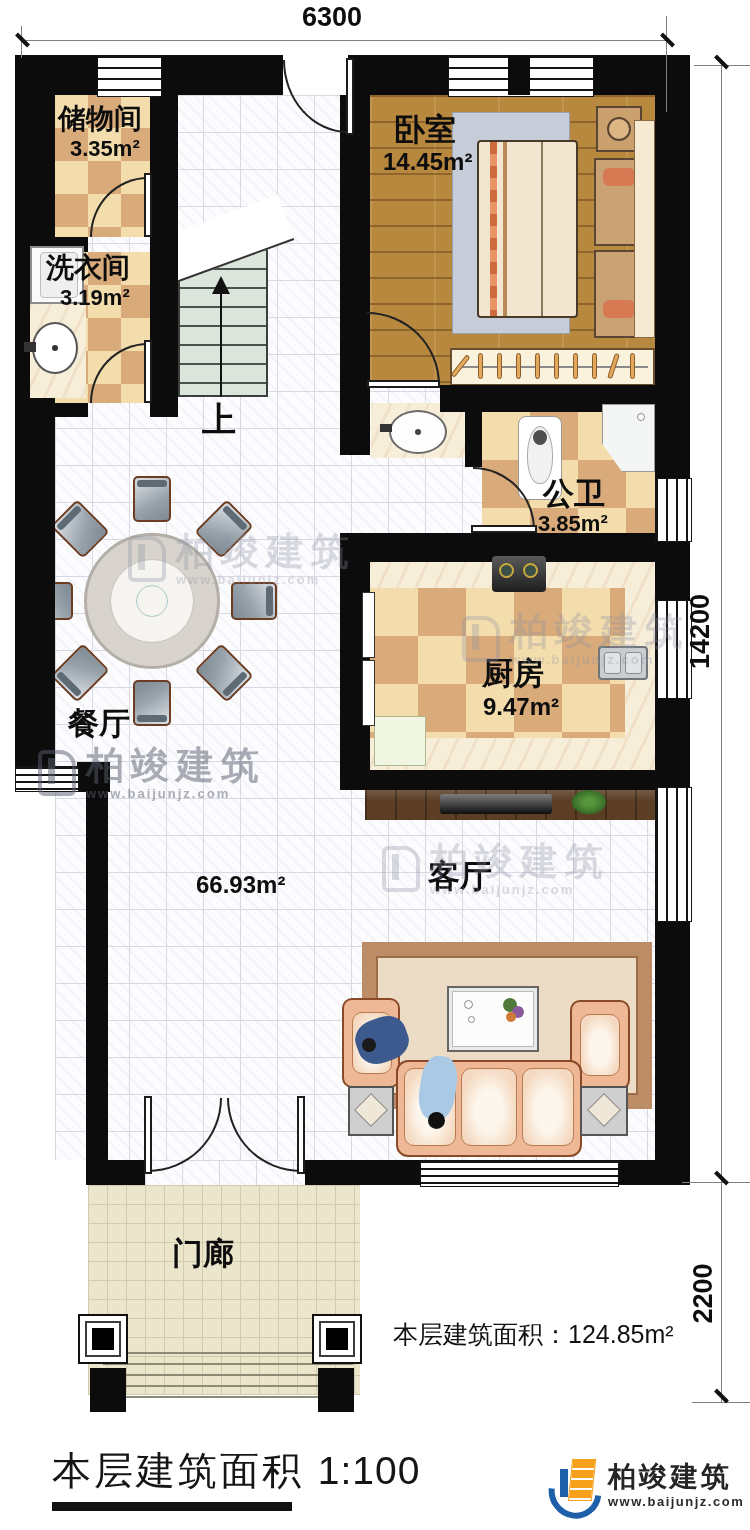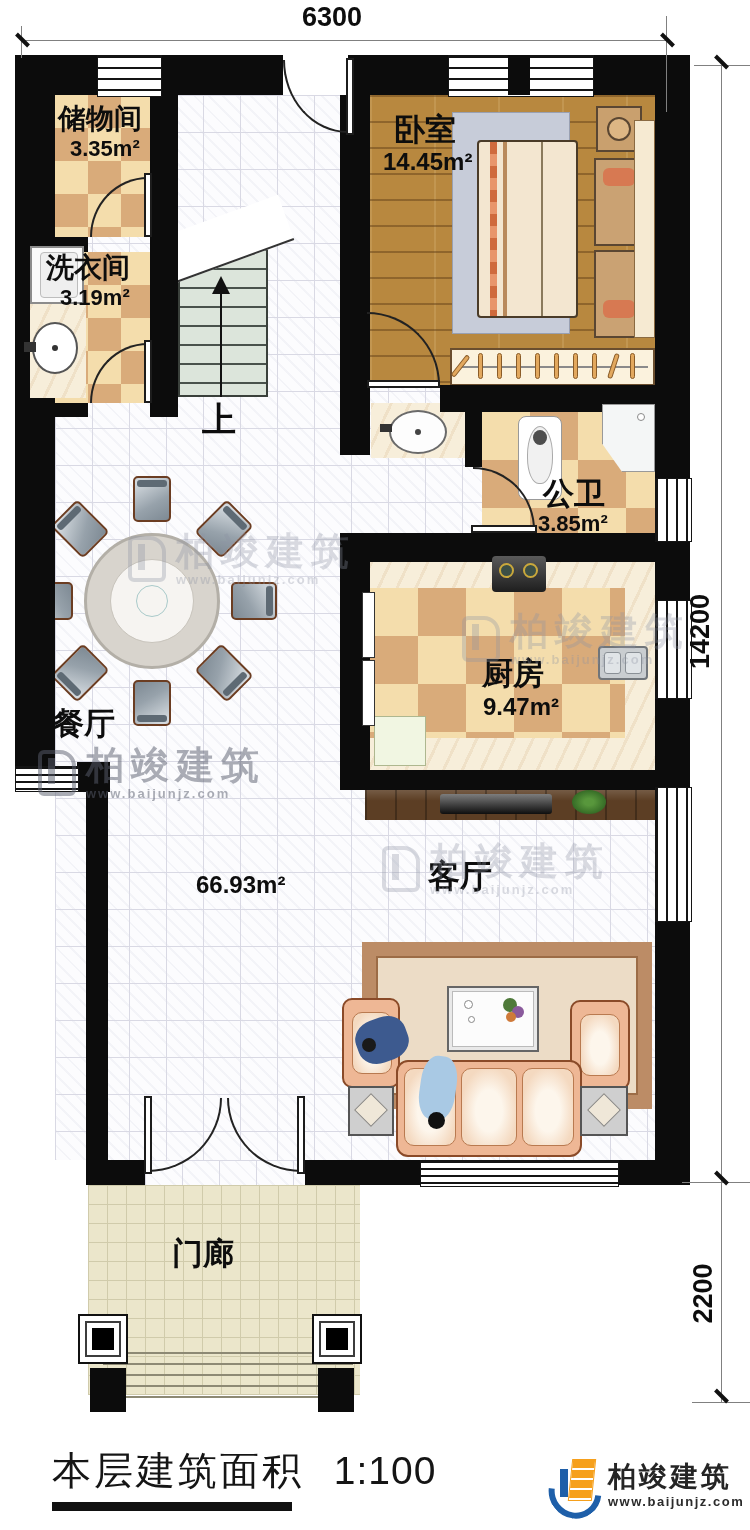--- a/index.html
+++ b/index.html
@@ -245,21 +245,21 @@
   <div class="rlabel" style="left:58px;top:104px;font-size:28px;">储物间</div>
   <div class="rlabel" style="left:70px;top:137px;font-size:22px;">3.35m²</div>
   <div class="rlabel" style="left:46px;top:253px;font-size:28px;">洗衣间</div>
   <div class="rlabel" style="left:60px;top:286px;font-size:22px;">3.19m²</div>
   <div class="rlabel" style="left:394px;top:114px;font-size:31px;">卧室</div>
   <div class="rlabel" style="left:383px;top:149px;font-size:24px;">14.45m²</div>
   <div class="rlabel" style="left:543px;top:478px;font-size:31px;">公卫</div>
   <div class="rlabel" style="left:538px;top:512px;font-size:22px;">3.85m²</div>
   <div class="rlabel" style="left:482px;top:658px;font-size:31px;">厨房</div>
   <div class="rlabel" style="left:483px;top:694px;font-size:24px;">9.47m²</div>
-  <div class="rlabel" style="left:53px;top:708px;font-size:31px;">餐厅</div>
+  <div class="rlabel" style="left:68px;top:708px;font-size:31px;">餐厅</div>
   <div class="rlabel" style="left:428px;top:860px;font-size:32px;">客厅</div>
   <div class="rlabel" style="left:196px;top:872px;font-size:24px;">66.93m²</div>
   <div class="rlabel" style="left:172px;top:1238px;font-size:31px;">门廊</div>
   <div class="rlabel" style="left:202px;top:402px;font-size:34px;">上</div>
 
   <div class="wm" style="left:128px;top:532px;">
     <div class="wm-icon"></div>
     <div>
       <div class="wm-name">柏竣建筑</div>
       <div class="wm-url">www.baijunjz.com</div>
@@ -299,24 +299,27 @@
   <div class="dline" style="left:682px;top:1182px;width:68px;height:1px;"></div>
   <div class="tick" style="left:713px;top:60px;"></div>
   <div class="tick" style="left:713px;top:1176px;"></div>
   <div class="dimtext" style="left:650px;top:616px;width:100px;transform:rotate(-90deg);">14200</div>
 
   <div class="dline" style="left:721px;top:1183px;width:1px;height:220px;"></div>
   <div class="dline" style="left:692px;top:1402px;width:58px;height:1px;"></div>
   <div class="tick" style="left:713px;top:1394px;"></div>
   <div class="dimtext" style="left:653px;top:1278px;width:100px;transform:rotate(-90deg);">2200</div>
 
+  <div class="abs" style="left:393px;top:1318px;z-index:8;font-size:25px;color:#111;white-space:nowrap;">
+    <span>本层建筑面积：</span><span>124.85m²</span>
+  </div>
 
   <div class="abs" style="left:52px;top:1444px;z-index:8;font-size:39px;font-weight:500;color:#151515;letter-spacing:3px;white-space:nowrap;">
     <span>本层建筑面积</span>
-    <span style="margin-left:16px;letter-spacing:1px;">1:100</span>
+    <span style="letter-spacing:1px;">1:100</span>
   </div>
   <div class="abs" style="left:52px;top:1502px;width:240px;height:9px;background:#111;z-index:8;"></div>
 
   <div class="abs" style="left:550px;top:1454px;width:196px;height:62px;display:flex;align-items:center;gap:8px;z-index:8;">
     <div style="position:relative;width:50px;height:56px;flex:0 0 auto;">
       <div style="position:absolute;left:-1px;top:8px;width:40px;height:42px;border:6px solid transparent;border-left-color:#1e5fa9;border-bottom-color:#1e5fa9;border-radius:50%;transform:rotate(-38deg);"></div>
       <div style="position:absolute;left:10px;top:12px;width:8px;height:28px;background:#1e5fa9;"></div>
       <div style="position:absolute;left:20px;top:2px;width:22px;height:40px;transform:skewX(-6deg);background:repeating-linear-gradient(180deg,#f6a01c 0 8px,#ffffff 8px 10px);border:1px solid #f6a01c;"></div>
     </div>
     <div>

